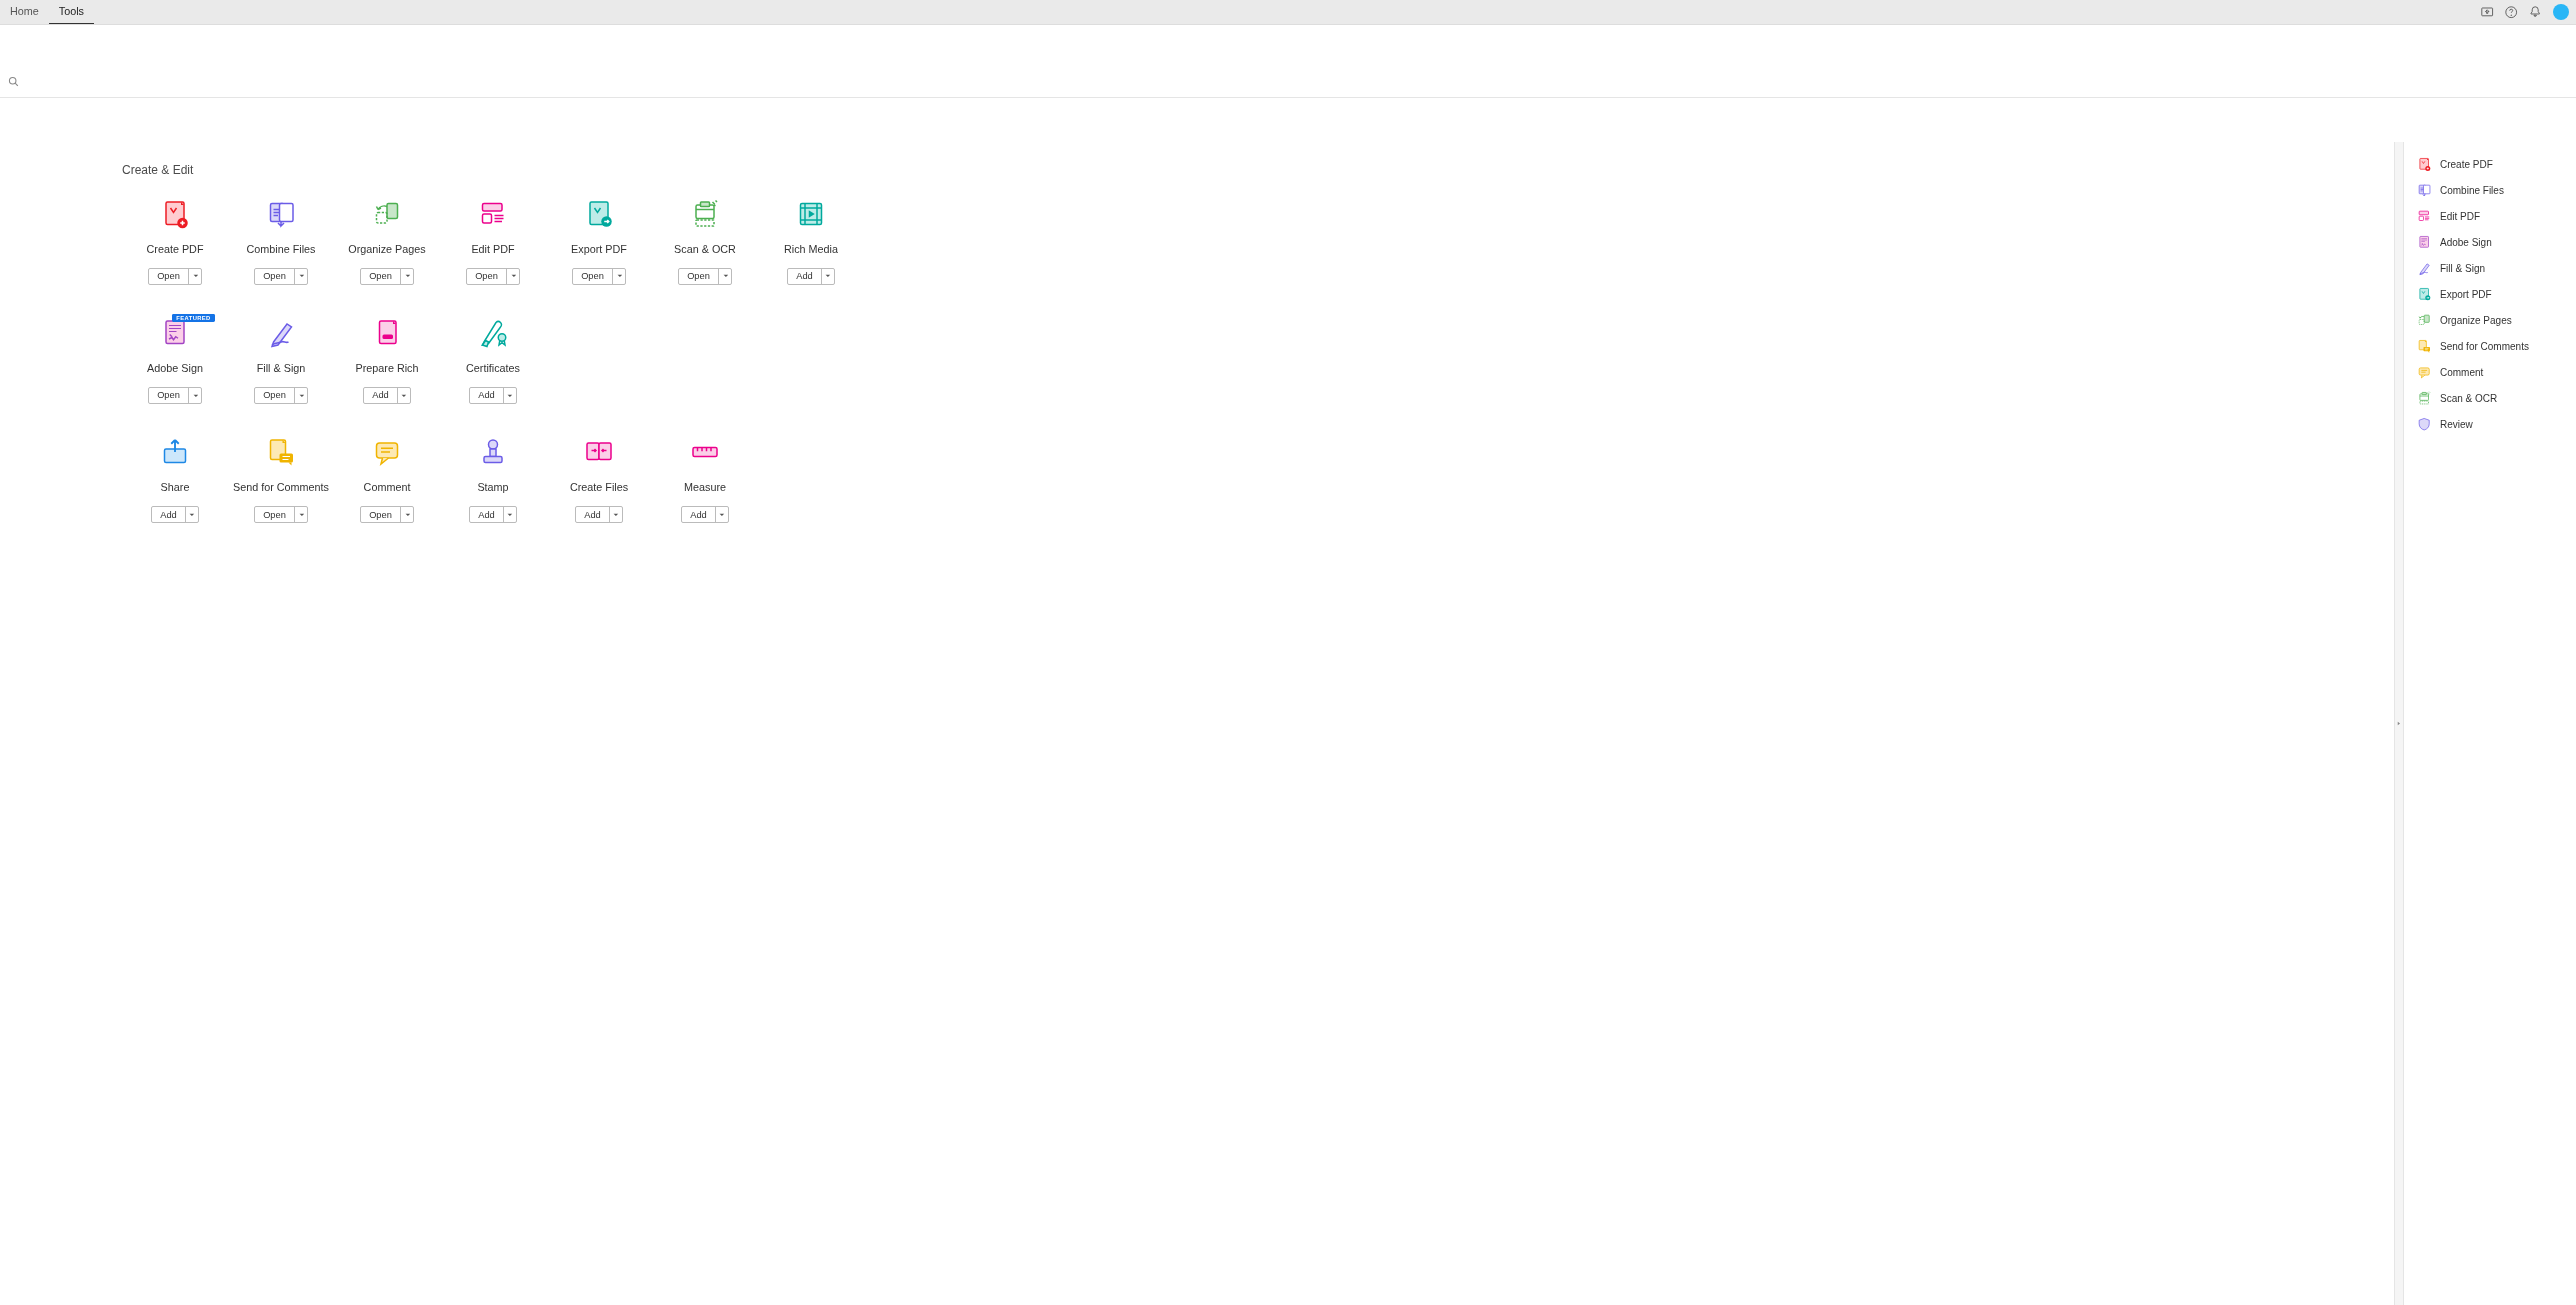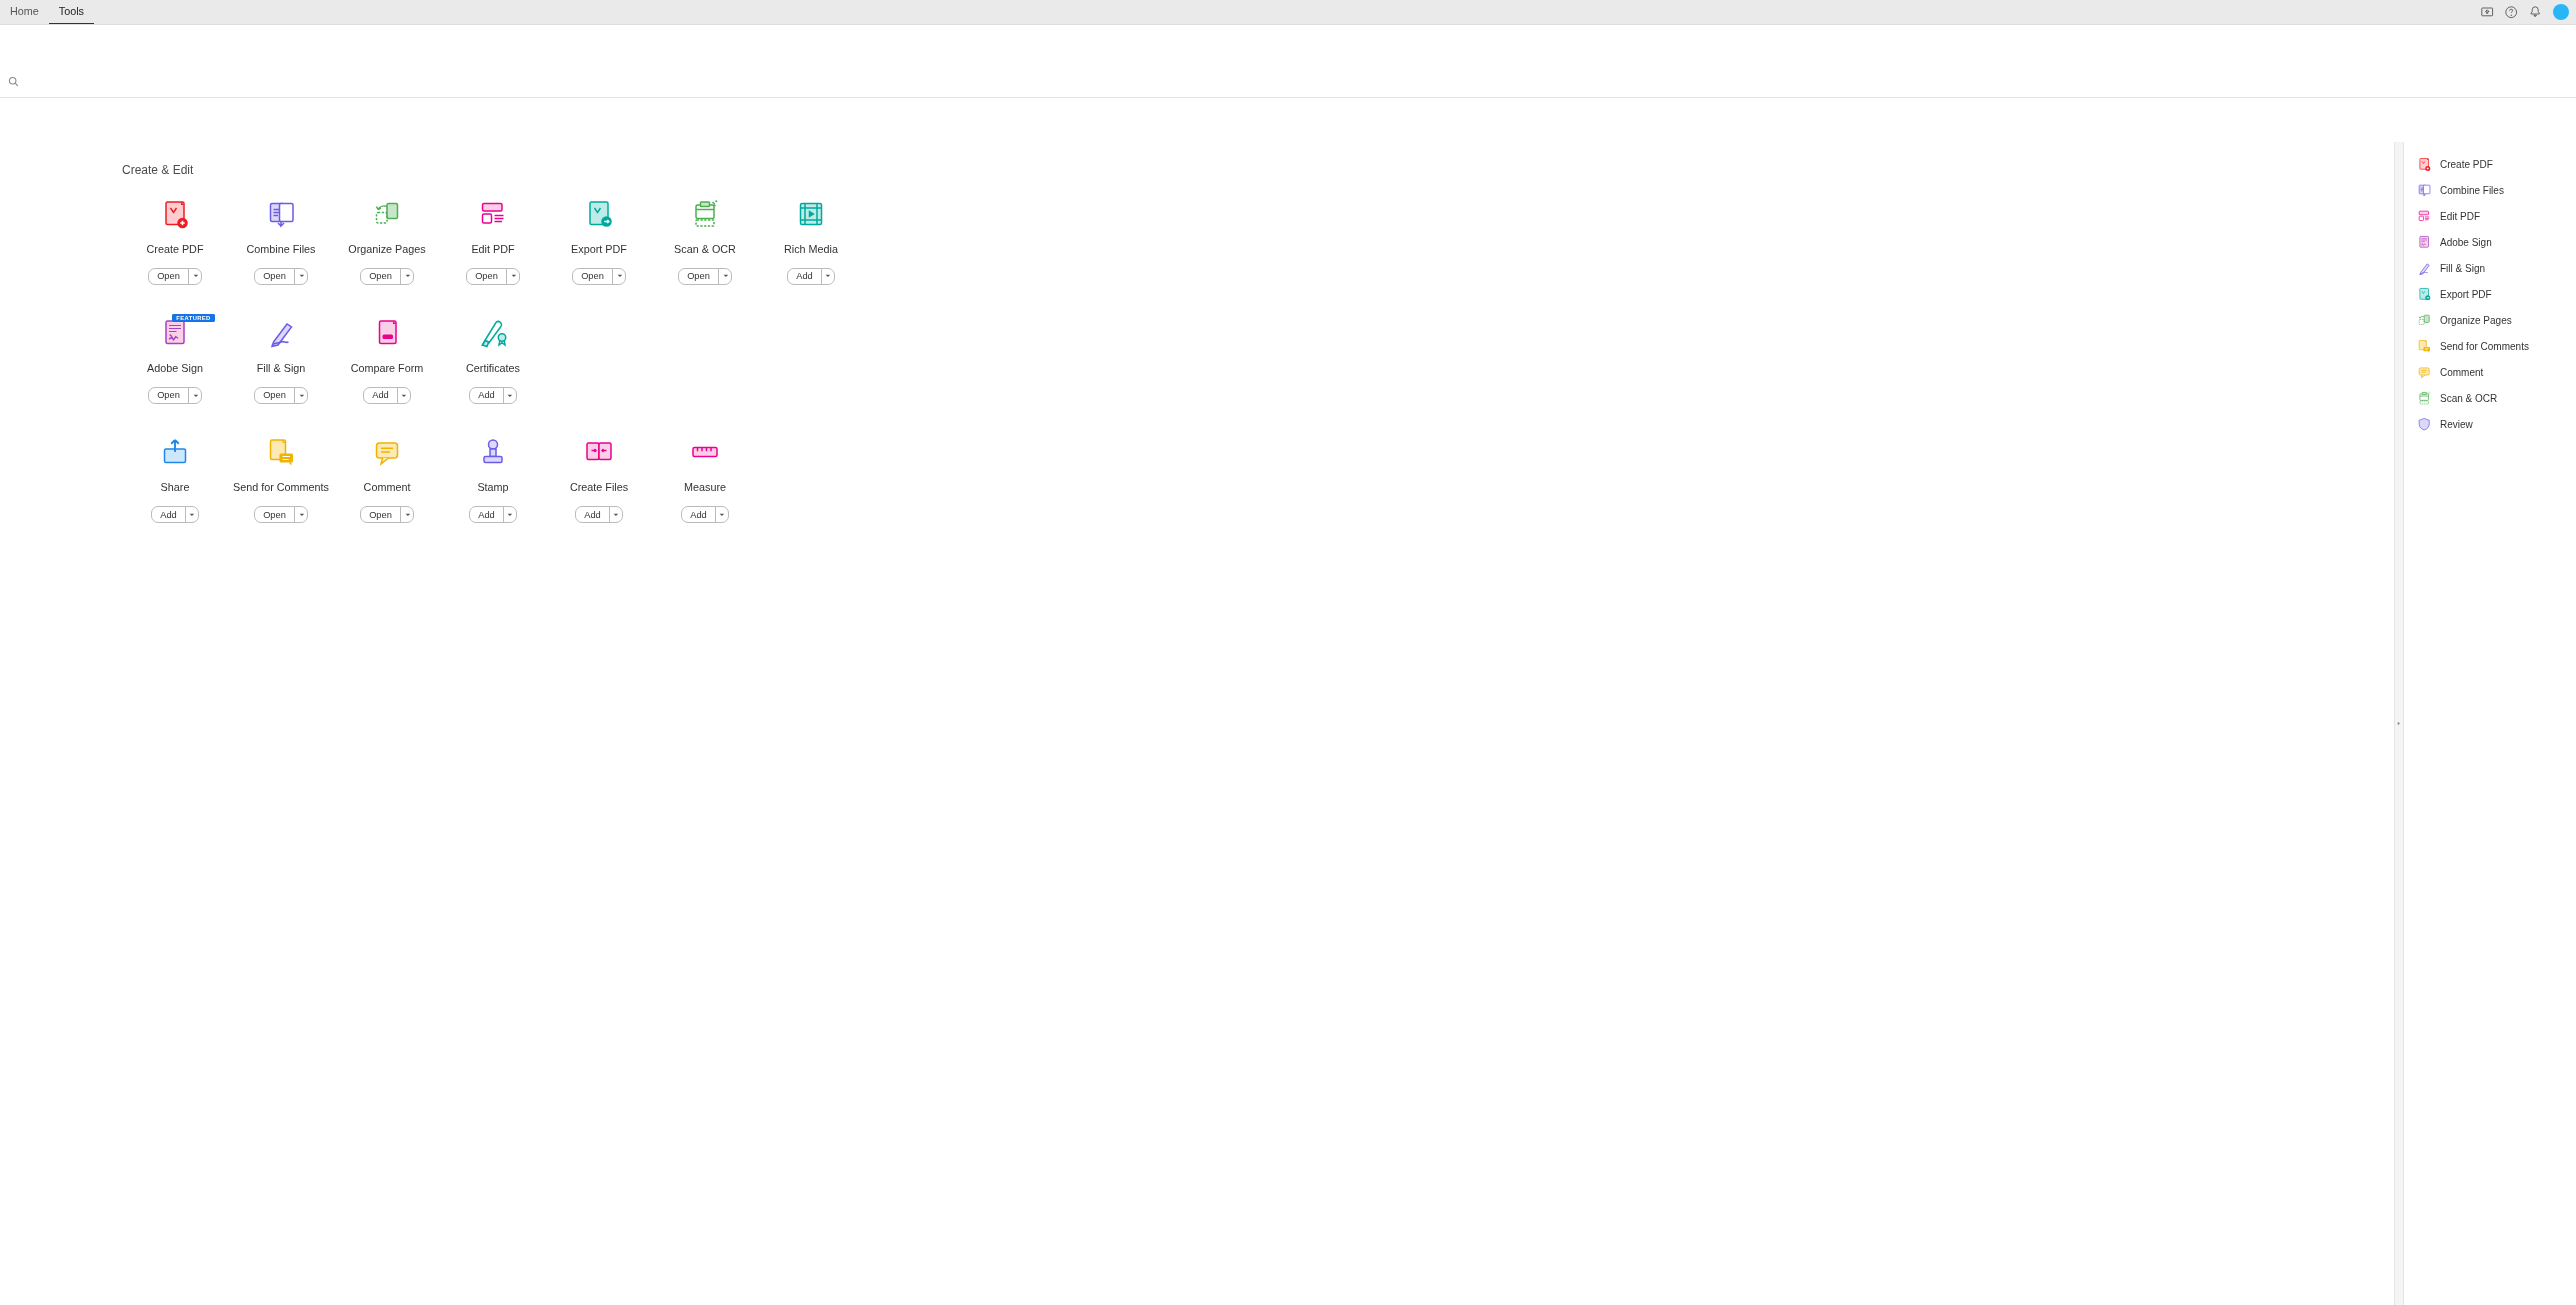--- a/index.html
+++ b/index.html
@@ -124,21 +124,21 @@
     font-size: 10.8px;
     color: #333;
     margin-bottom: 11.5px;
     line-height: 1.2;
     min-height: 13px;
   }
   .tool-action {
     display: flex;
     align-items: stretch;
     border: 0.7px solid #bbb;
-    border-radius: 7px;
+    border-radius: 2px;
     height: 17.3px;
     cursor: pointer;
     background:#fff;
   }
   .tool-action-main {
     padding: 0 8.6px;
     font-size: 9.3px;
     display:flex; align-items:center;
     color:#333;
   }
@@ -372,21 +372,21 @@
                     </svg>
                   </div>
                 </div>
               </div>
               <div class="tool-card">
                 <div class="tool-icon">
                   <svg viewBox="0 0 40 40">
                     <use href="#ic-prepare-form"></use>
                   </svg>
                 </div>
-                <div class="tool-label">Compare Form</div>
+                <div class="tool-label">Prepare Rich</div>
                 <div class="tool-action">
                   <div class="tool-action-main">Add</div>
                   <div class="tool-action-drop">
                     <svg viewBox="0 0 10 10">
                       <path d="M1 3l4 4 4-4z"></path>
                     </svg>
                   </div>
                 </div>
               </div>
               <div class="tool-card">

